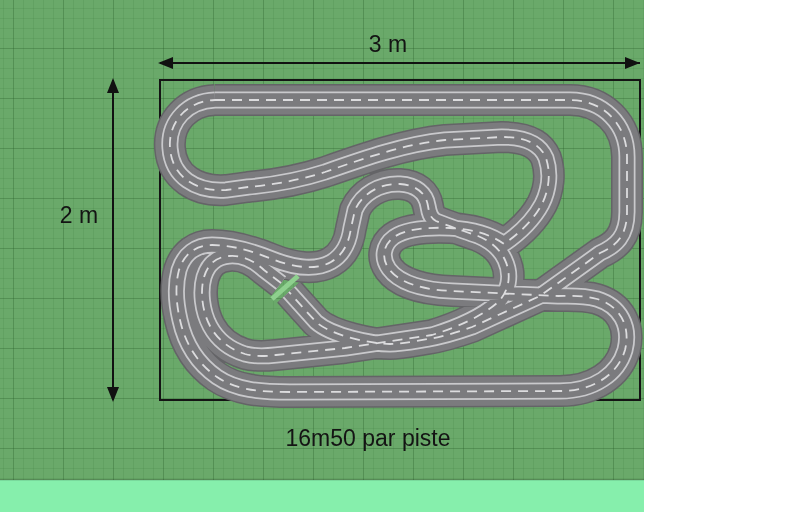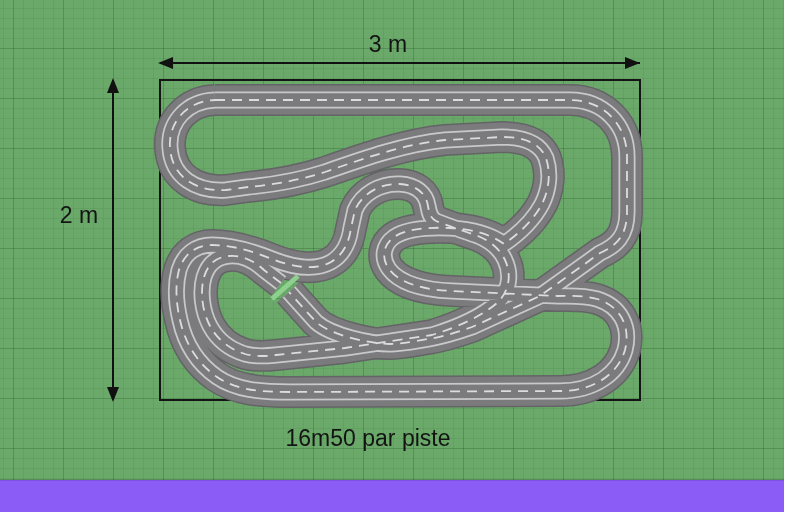--- a/index.html
+++ b/index.html
@@ -1,19 +1,19 @@
 <!DOCTYPE html>
 <html><head>
 <meta charset="utf-8">
 <style>
   html,body{margin:0;padding:0;background:#fff;}
   .stage{
-    position:relative;width:784px;height:512px;overflow:hidden;
+    position:relative;width:644px;height:512px;overflow:hidden;
     font-family:"Liberation Sans", sans-serif;
-    background:#8b5cf6;
+    background:#86efac;
   }
   svg text{
     font-family:"Liberation Sans", sans-serif;
     fill:#141414;
   }
 </style>
 </head>
 <body>
 
 <div class="stage">

